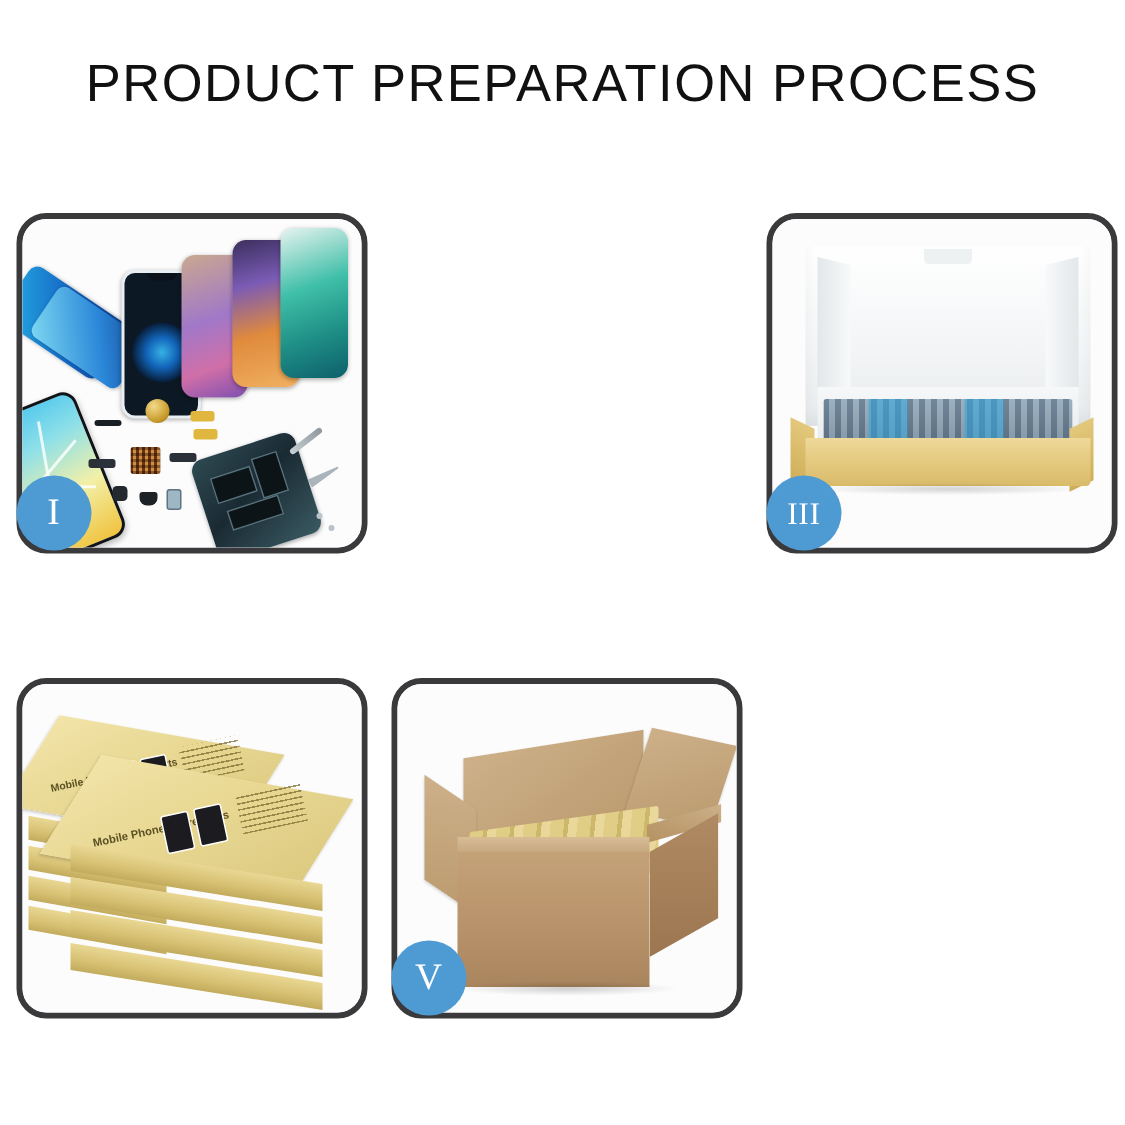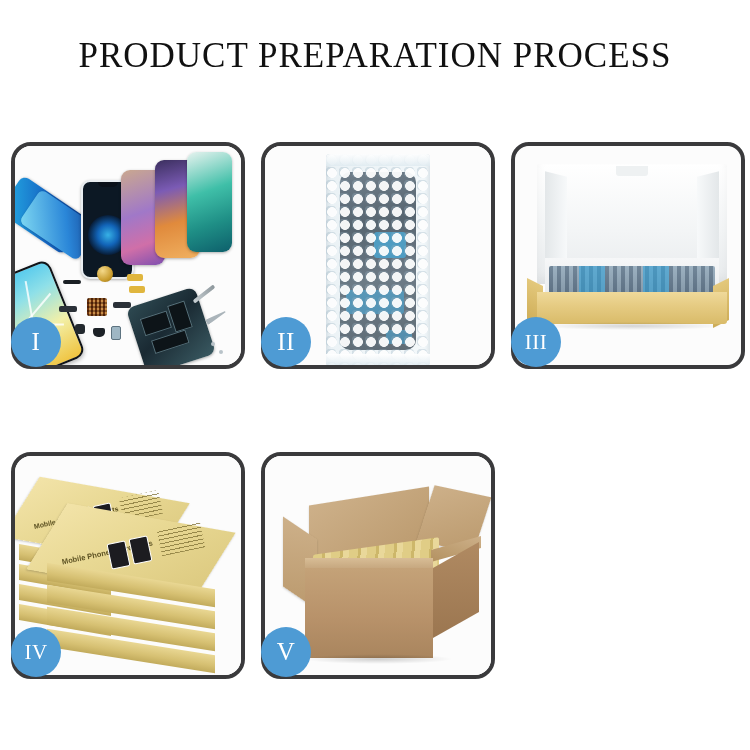--- a/index.html
+++ b/index.html
@@ -24,21 +24,21 @@
     text-align: center;
   }
   #page-title {
     margin: 0;
     padding-top: 38px;
     font-size: 35px;
     font-weight: 400;
     letter-spacing: 1.0px;
     color: #111111;
     line-height: 1.05;
-    font-family: Liberation Serif, serif;
+    font-family: Liberation Sans, sans-serif;
   }
   #page-subtitle {
     margin: 0;
     padding-top: 11px;
     font-size: 15.2px;
     font-weight: 400;
     letter-spacing: 0.15px;
     color: #1b1b1b;
     font-family: "Liberation Sans", sans-serif;
   }
@@ -66,21 +66,21 @@
     left: 0; top: 0;
     width: 100%; height: 100%;
     border-radius: 16px;
     overflow: hidden;
     background: #fcfcfc;
   }
   .panel.r0 { top: 142px; }
   .panel.r1 { top: 452px; }
   .panel.c0 { left: 11px; }
   .panel.c1 { left: 261px; }
-  .panel.c2 { left: 511px; border-radius: 18px; }
+  .panel.c2 { left: 511px; }
 
   
   .badge {
     position: absolute;
     left: -4px;
     bottom: -2px;
     width: 50px;
     height: 50px;
     border-radius: 50%;
     background: #4e9bd4;
@@ -443,37 +443,20 @@
         <div class="part p-batt" style="left:96px;top:180px;"></div>
         <div class="part p-screw" style="left:196px;top:196px;"></div>
         <div class="part p-screw" style="left:204px;top:204px;"></div>
         <div class="part p-tool" style="left:176px;top:146px;"></div>
         <div class="part p-tweez" style="left:190px;top:168px;"></div>
       </div>
     </div>
     <div class="badge">I</div>
   </div>
 
-  <div class="panel r0 c1">
-    <div class="panel-clip">
-      <div class="scene">
-        <div class="bubble-bag">
-          <div class="bw-phone">
-            <div class="blue1"></div>
-            <div class="blue2"></div>
-            <div class="blue3"></div>
-          </div>
-          <div class="bubbles"></div>
-          <div class="bag-seal" style="top:0;"></div>
-          <div class="bag-seal" style="bottom:0;"></div>
-        </div>
-      </div>
-    </div>
-    <div class="badge">II</div>
-  </div>
 
   <div class="panel r0 c2">
     <div class="panel-clip">
       <div class="scene">
         <div class="mbox-lid">
           <div class="mbox-lid-tab"></div>
           <div class="mbox-lid-flapL"></div>
           <div class="mbox-lid-flapR"></div>
         </div>
         <div class="mbox-inner"></div>
@@ -514,21 +497,20 @@
           <div class="kb-screen" style="left:84px; top:19px; width:17px; height:24px; transform:rotate(-12deg);"></div>
           <div class="kb-lines" style="left:112px; top:8px; width:44px; height:26px; transform:rotate(-12deg);"></div>
         </div>
 
         <div class="kb-side" style="left:30px; top:110px; width:168px; height:18px; transform:skewY(9deg);"></div>
         <div class="kb-side" style="left:30px; top:132px; width:168px; height:18px; transform:skewY(9deg);"></div>
         <div class="kb-side" style="left:30px; top:154px; width:168px; height:18px; transform:skewY(9deg);"></div>
         <div class="kb-side" style="left:30px; top:176px; width:168px; height:18px; transform:skewY(9deg);"></div>
       </div>
     </div>
-    <div class="badge wide">IV</div>
   </div>
 
   <div class="panel r1 c1">
     <div class="panel-clip">
       <div class="scene carton">
         <div class="ct-flap ct-flap-back"></div>
         <div class="ct-flap ct-flap-right"></div>
         <div class="ct-flap ct-flap-left"></div>
         <div class="ct-fill"></div>
         <div class="ct-fill2"></div>

